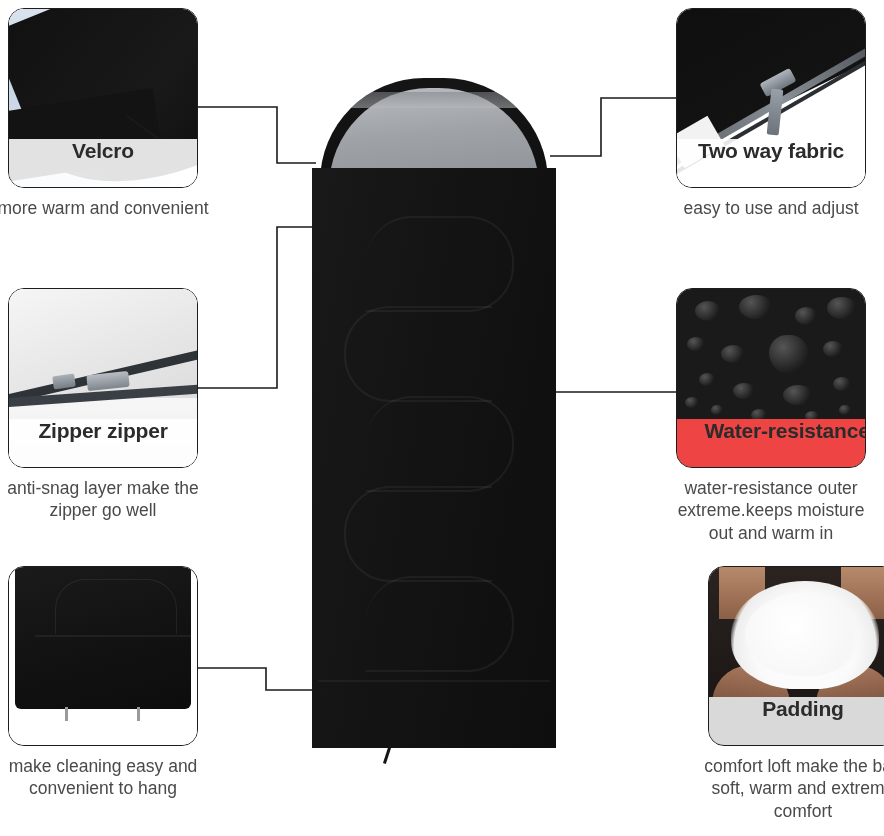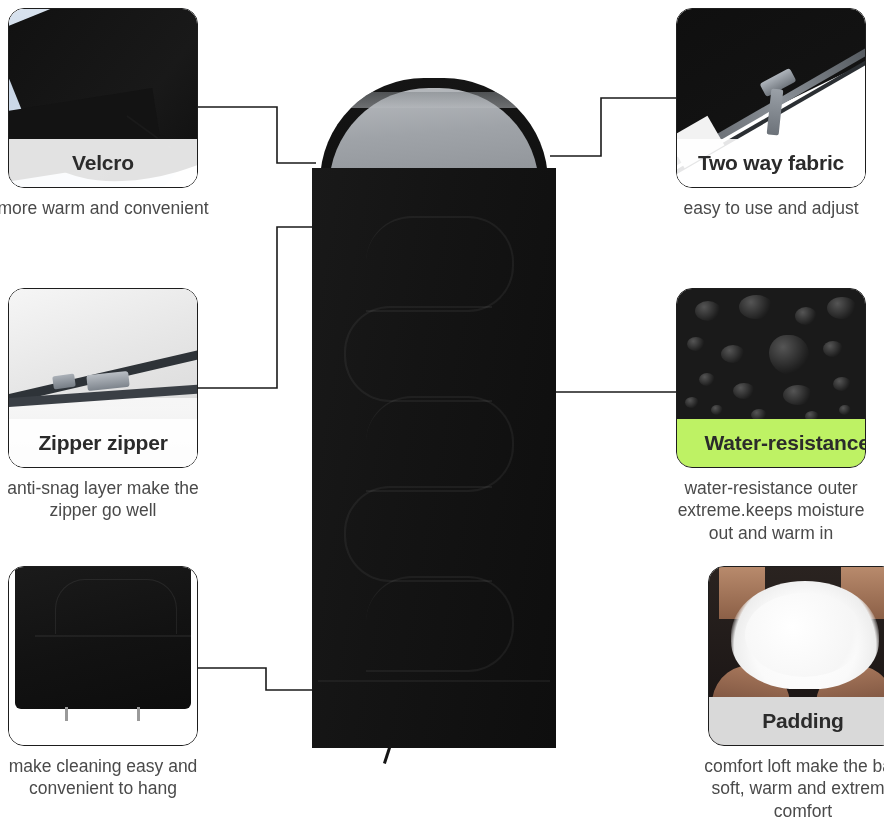--- a/index.html
+++ b/index.html
@@ -39,32 +39,32 @@
     inset: 0;
     overflow: hidden;
   }
   .title-band {
     position: absolute;
     left: 0;
     right: 0;
     bottom: 0;
     height: 48px;
     display: flex;
-    align-items: center;
+    align-items: flex-start;
     justify-content: center;
   }
   .title-band .t {
     font-size: 21px;
     font-weight: bold;
     color: #2b2b2b;
     letter-spacing: -0.2px;
     white-space: nowrap;
   }
   .band-white  { background: rgba(255,255,255,0.88); }
-  .band-blue   { background: #bef264; padding-left: 32px; }
+  .band-blue   { background: #ef4444; padding-left: 32px; }
   .band-gray   { background: #d9d9d9; }
 
   .caption {
     margin-top: 9px;
     width: 215px;
     text-align: center;
     font-size: 17.5px;
     line-height: 1.28;
     color: #4a4a4a;
   }

